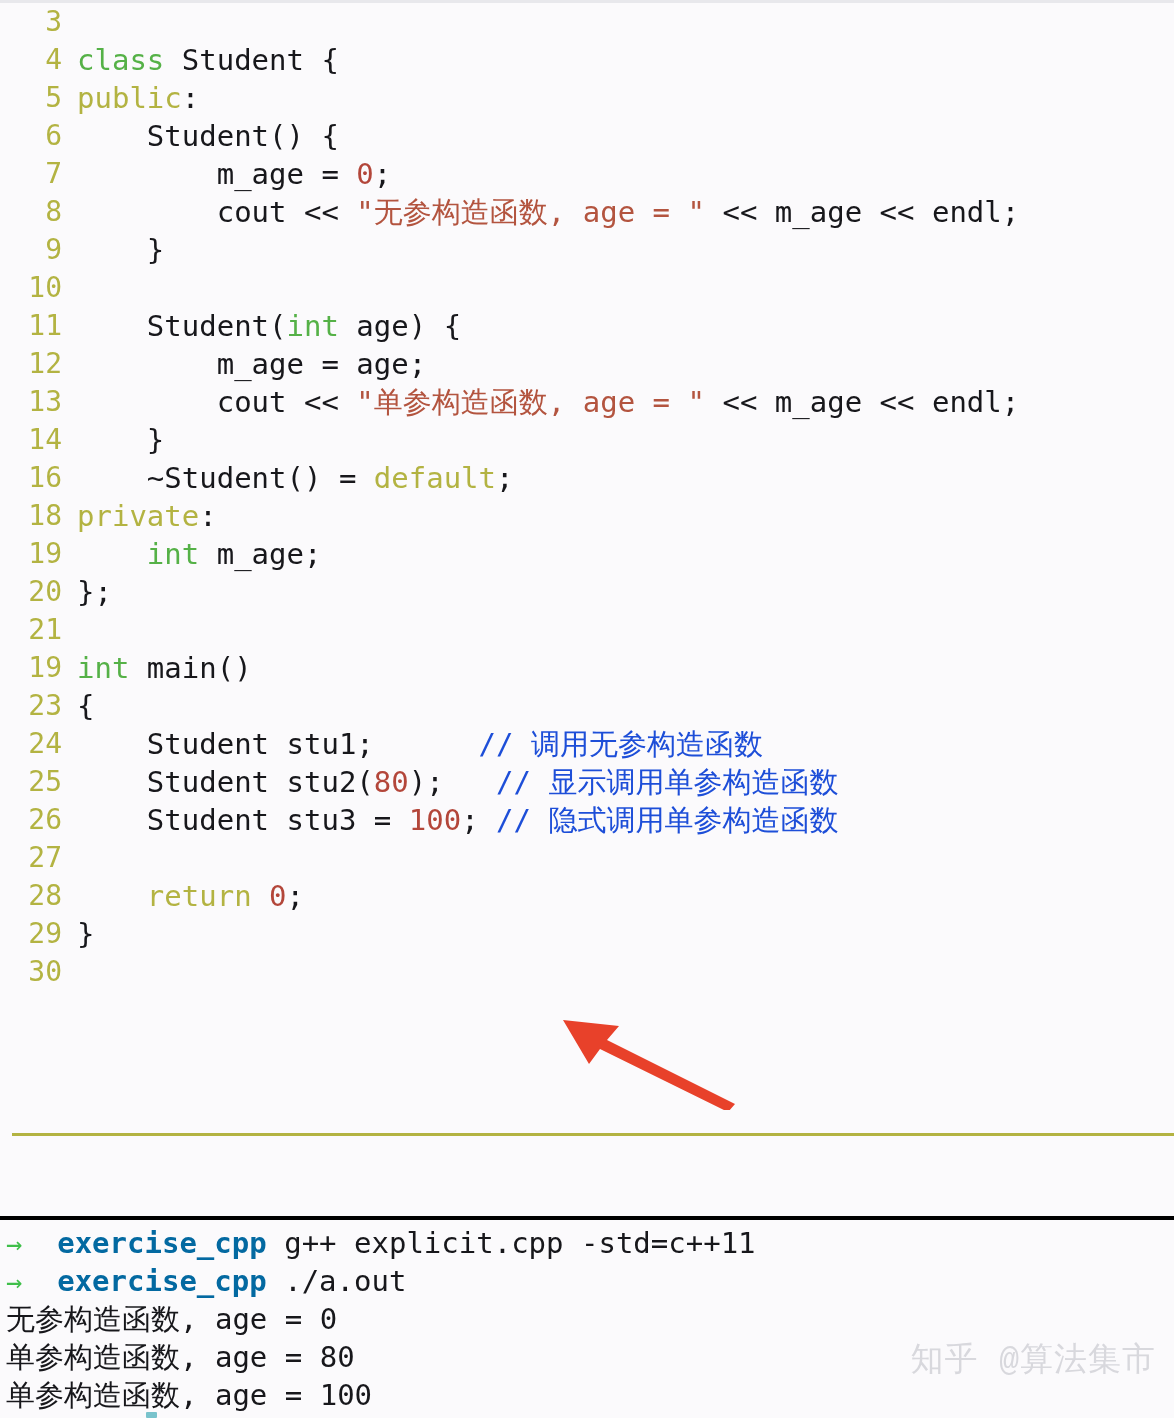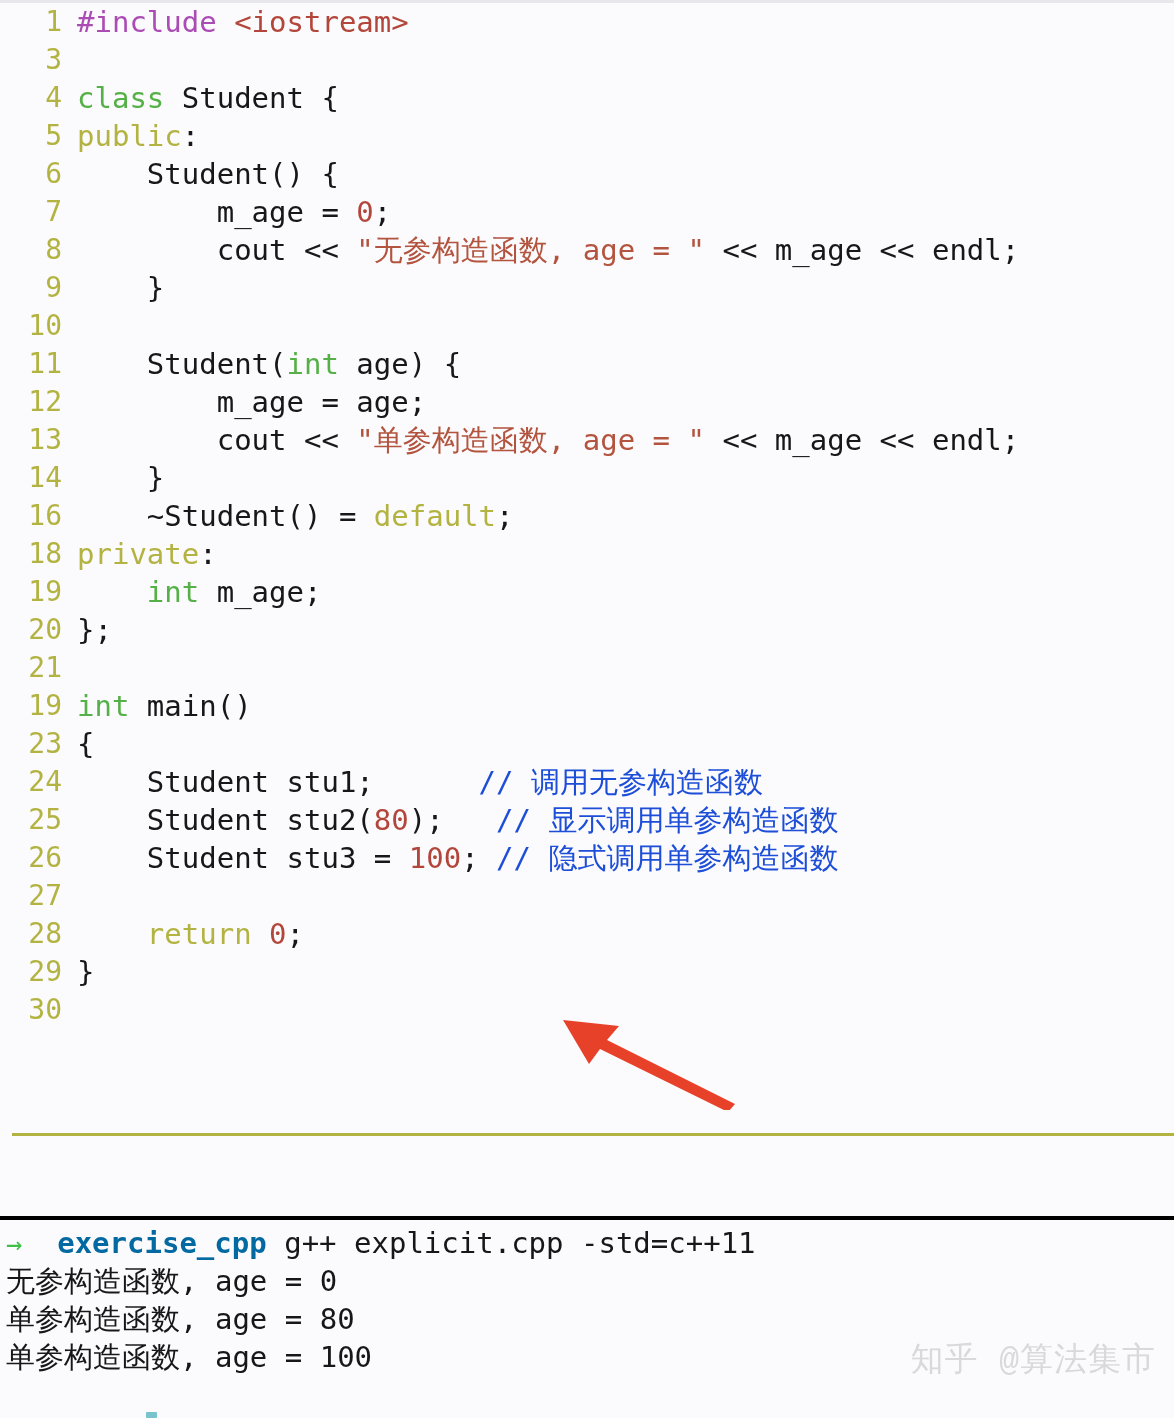--- a/index.html
+++ b/index.html
@@ -163,21 +163,20 @@
     user-select: none;
   }
 </style>
 </head>
 <body>
 
 <div class="top-hairline"></div>
 
 <div id="editor">
   <div id="code-lines">
-      <div class="code-line"><span class="gutter">1</span><span class="code-text"><span class="tk-pre">#include</span><span class="tk-plain"> </span><span class="tk-hdr">&lt;iostream&gt;</span></span></div>
       <div class="code-line"><span class="gutter">3</span><span class="code-text">&nbsp;</span></div>
       <div class="code-line"><span class="gutter">4</span><span class="code-text"><span class="tk-type">class</span><span class="tk-plain"> Student {</span></span></div>
       <div class="code-line"><span class="gutter">5</span><span class="code-text"><span class="tk-kw">public</span><span class="tk-plain">:</span></span></div>
       <div class="code-line"><span class="gutter">6</span><span class="code-text"><span class="tk-plain">    Student() {</span></span></div>
       <div class="code-line"><span class="gutter">7</span><span class="code-text"><span class="tk-plain">        m_age = </span><span class="tk-num">0</span><span class="tk-plain">;</span></span></div>
       <div class="code-line"><span class="gutter">8</span><span class="code-text"><span class="tk-plain">        cout &lt;&lt; </span><span class="tk-str">"无参构造函数, age = "</span><span class="tk-plain"> &lt;&lt; m_age &lt;&lt; endl;</span></span></div>
       <div class="code-line"><span class="gutter">9</span><span class="code-text"><span class="tk-plain">    }</span></span></div>
       <div class="code-line"><span class="gutter">10</span><span class="code-text">&nbsp;</span></div>
       <div class="code-line"><span class="gutter">11</span><span class="code-text"><span class="tk-plain">    Student(</span><span class="tk-type">int</span><span class="tk-plain"> age) {</span></span></div>
       <div class="code-line"><span class="gutter">12</span><span class="code-text"><span class="tk-plain">        m_age = age;</span></span></div>
@@ -204,20 +203,21 @@
 <svg id="annotation-arrow" viewBox="0 0 200 110" xmlns="http://www.w3.org/2000/svg">
   <polygon id="arrow-shape" points="18,20 74,26 62,40 190,104 183,112 55,49 44,64" fill="#e8412a"></polygon>
 </svg>
 
 <div id="gap-band"></div>
 <div class="terminal-rule"></div>
 
 <div id="terminal">
   <div id="term-lines">
       <div class="term-line"><span class="prompt-arrow">→</span>  <span class="prompt-dir">exercise_cpp</span> <span>g++ explicit.cpp -std=c++11</span></div>
+      <div class="term-line"><span class="prompt-arrow">→</span>  <span class="prompt-dir">exercise_cpp</span> <span>./a.out</span></div>
       <div class="term-line"><span>无参构造函数, age = 0</span></div>
       <div class="term-line"><span>单参构造函数, age = 80</span></div>
       <div class="term-line"><span>单参构造函数, age = 100</span></div>
     </div>
 </div>
 <div class="term-cursor-stub"></div>
 
 <div id="watermark">知乎 @算法集市</div>
 
 </body></html>

